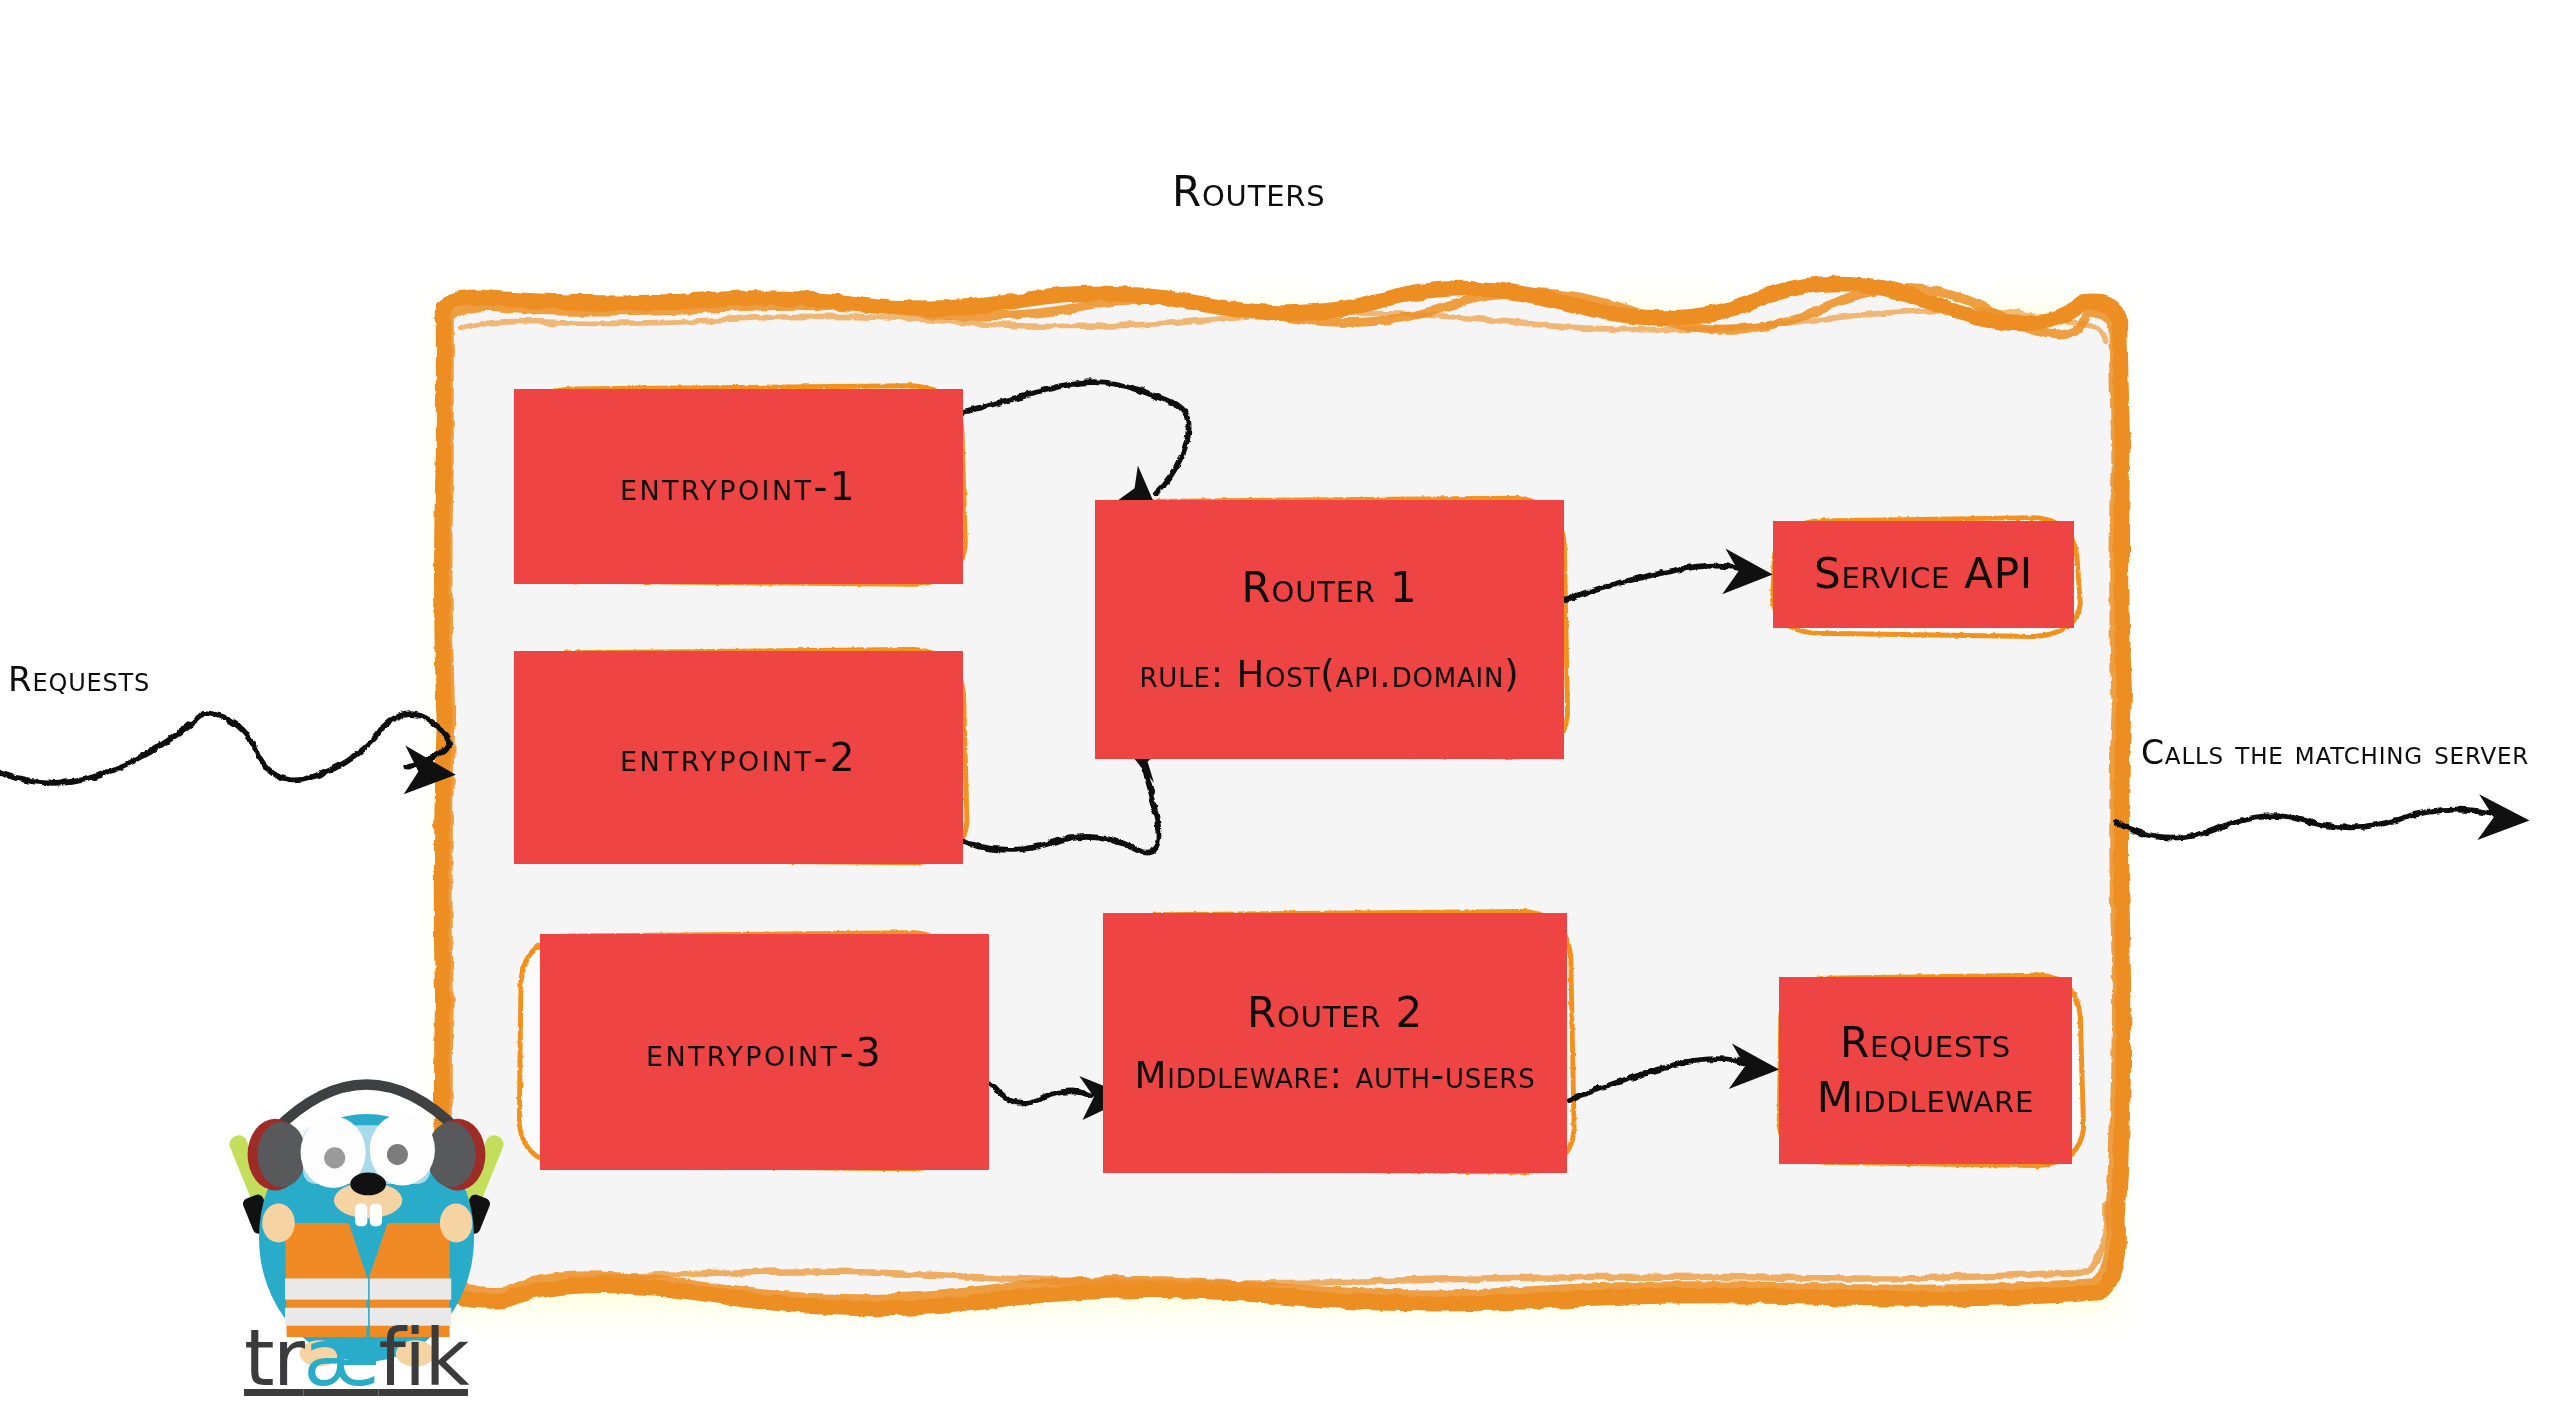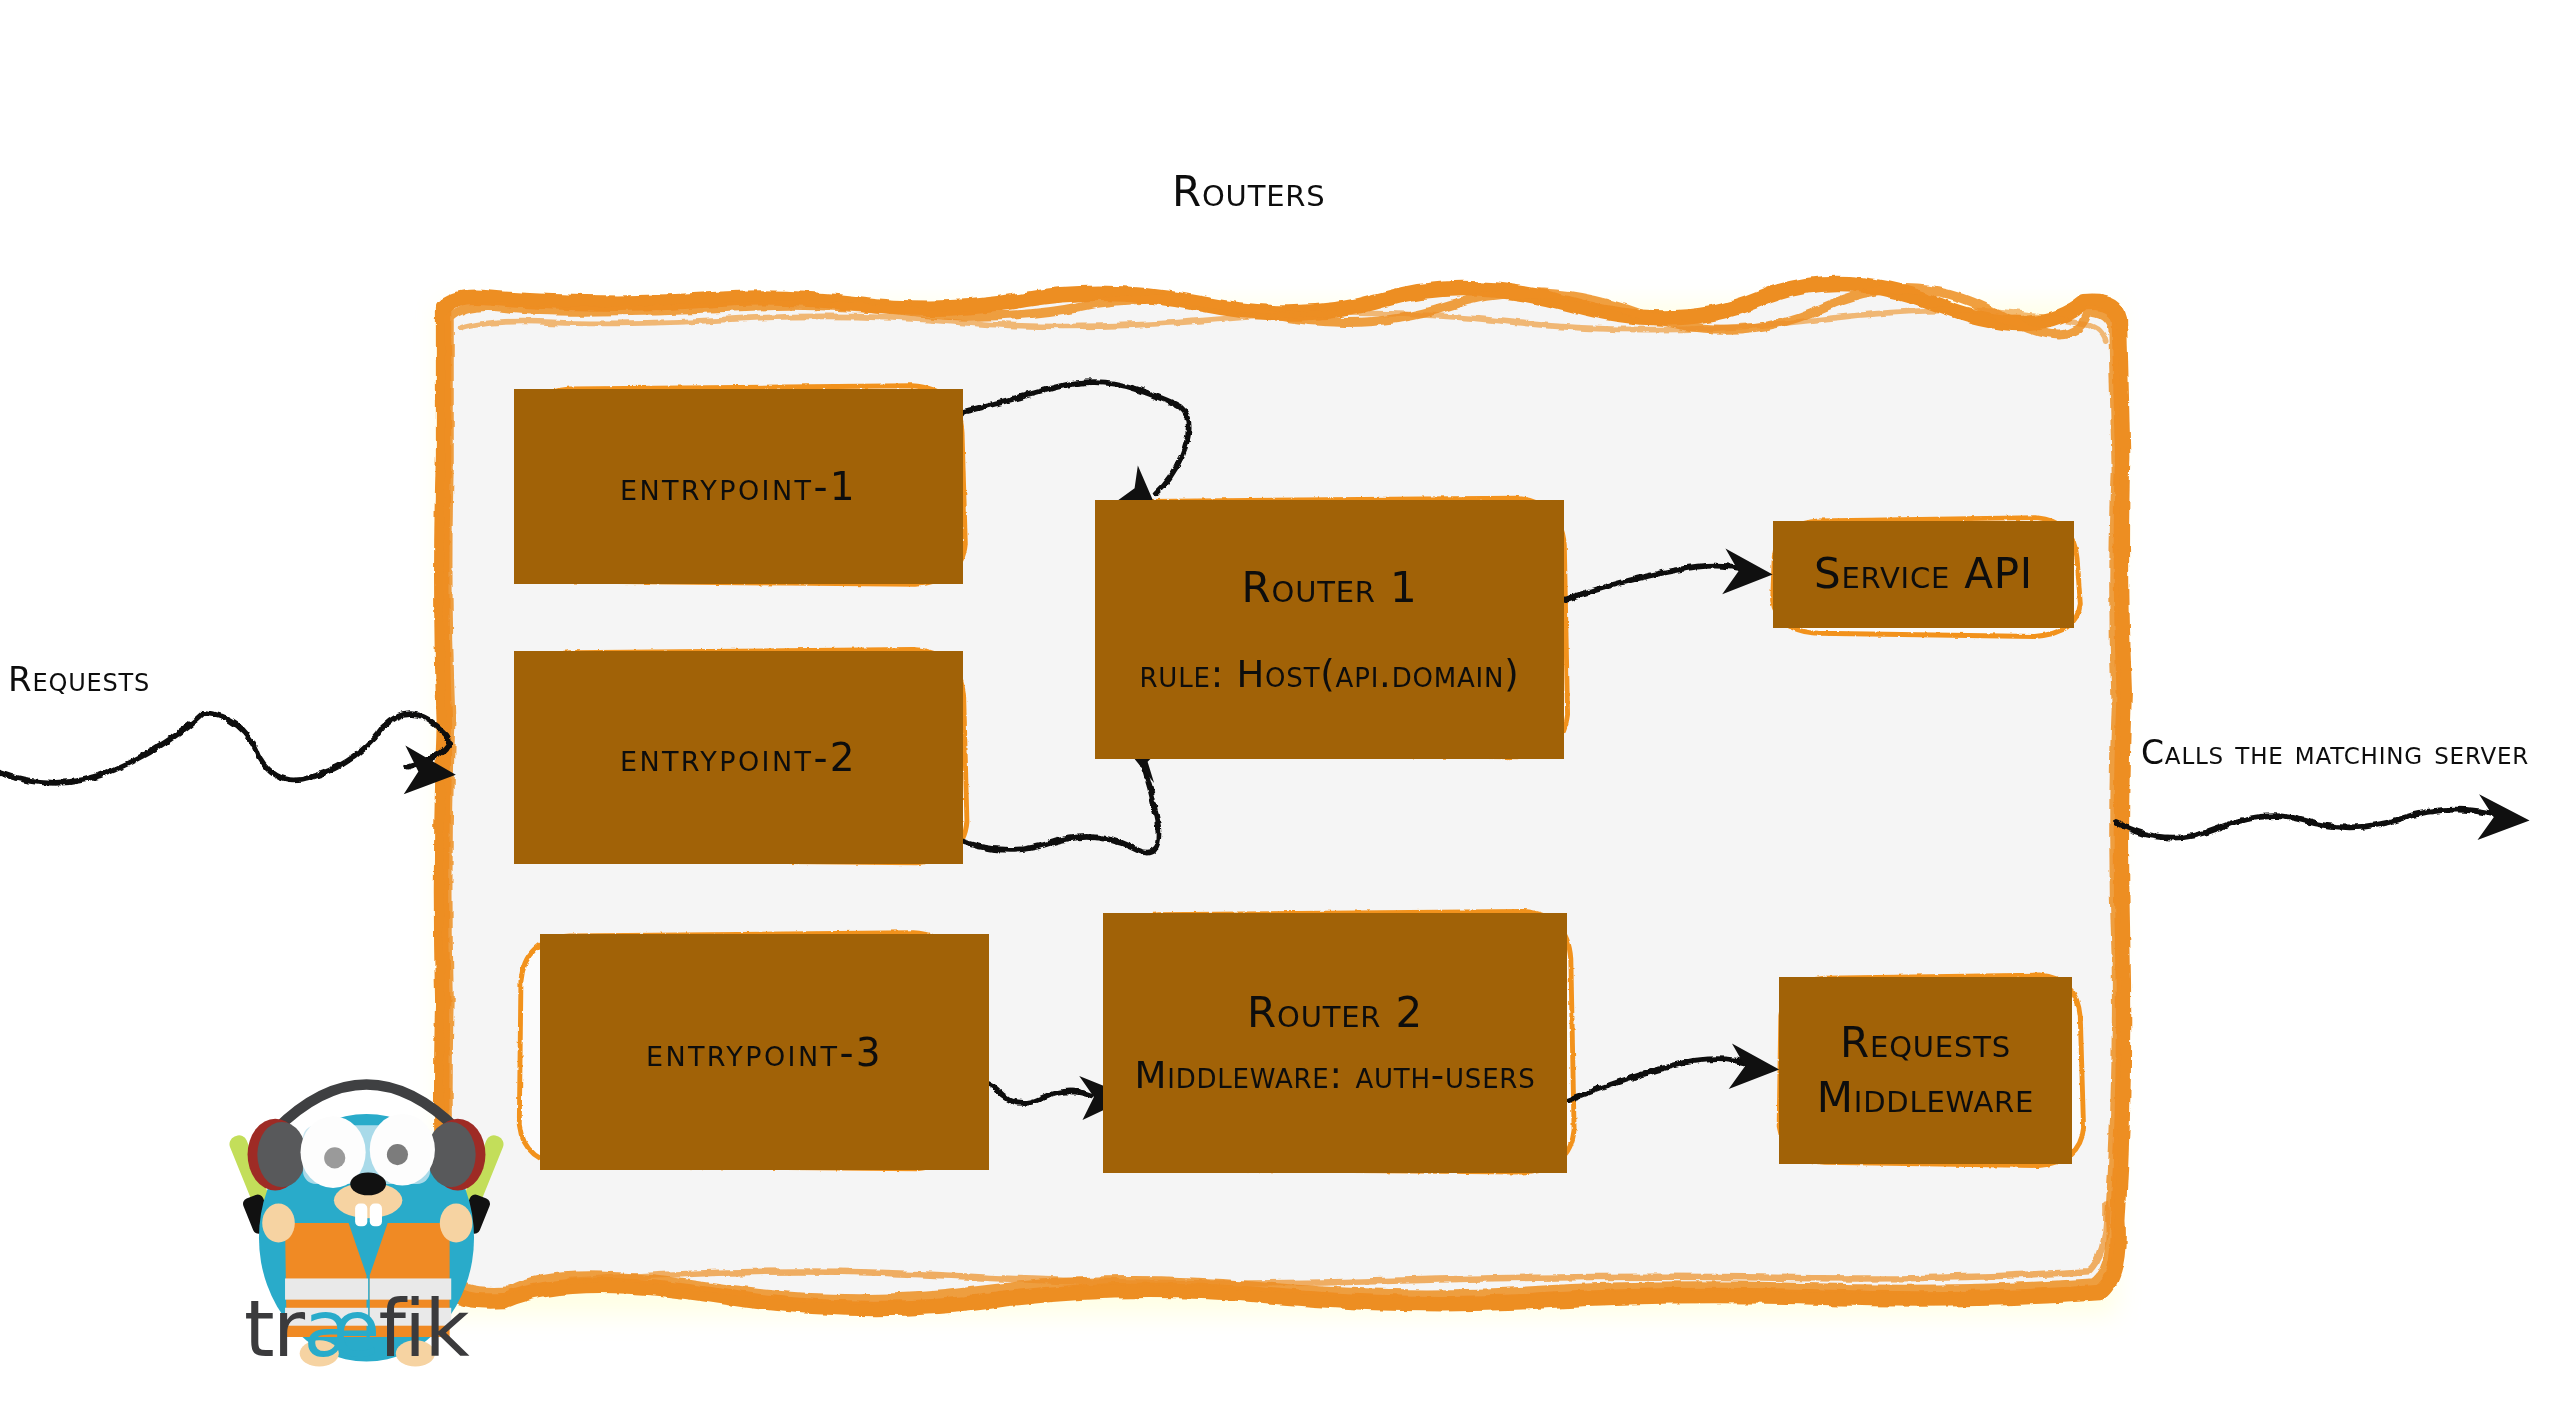--- a/index.html
+++ b/index.html
@@ -18,21 +18,21 @@
     white-space:pre;
   }
   
   #diagram-title{
     position:absolute;left:1172px;top:167px;
     font-size:42px;font-weight:400;
   }
   
   .node{
     position:absolute;
-    background:#a16207;
+    background:#ef4444;
     display:flex;flex-direction:column;
     align-items:center;justify-content:center;
     box-sizing:border-box;
   }
   .node .line{font-size:37px;line-height:1.28;}
   .node .title-line{font-size:42px;line-height:1.3;}
   .node .small-line{font-size:33px;line-height:1.32;}
   
   #entrypoint-1{left:514px;top:389px;width:449px;height:195px;}
   #entrypoint-2{left:514px;top:651px;width:449px;height:213px;}
@@ -42,21 +42,21 @@
   #router-1{left:1095px;top:500px;width:469px;height:259px;}
   #router-2{left:1103px;top:913px;width:464px;height:260px;}
   
   #service-api{left:1773px;top:521px;width:301px;height:107px;}
   #service-dashboard{left:1779px;top:977px;width:293px;height:187px;}
   
   #requests-label{position:absolute;left:8.1px;top:659px;font-size:34px;}
   #calls-label{position:absolute;left:2141px;top:733px;font-size:33px;}
   
   #traefik-logo{position:absolute;left:228px;top:1034px;width:277px;height:383px;}
-  #traefik-wordmark{position:absolute;left:244px;top:1290px;width:244px;height:90px;}
+  #traefik-wordmark{position:absolute;left:244px;top:1319px;width:244px;height:90px;text-decoration:underline;}
 </style>
 </head>
 <body>
 
 <div id="stage">
 
   <svg class="svg-layer" viewBox="0 0 3165 1730">
     <defs>
       <filter id="glow" x="-15%" y="-15%" width="130%" height="130%">
         <feGaussianBlur stdDeviation="16" result="b"></feGaussianBlur>

